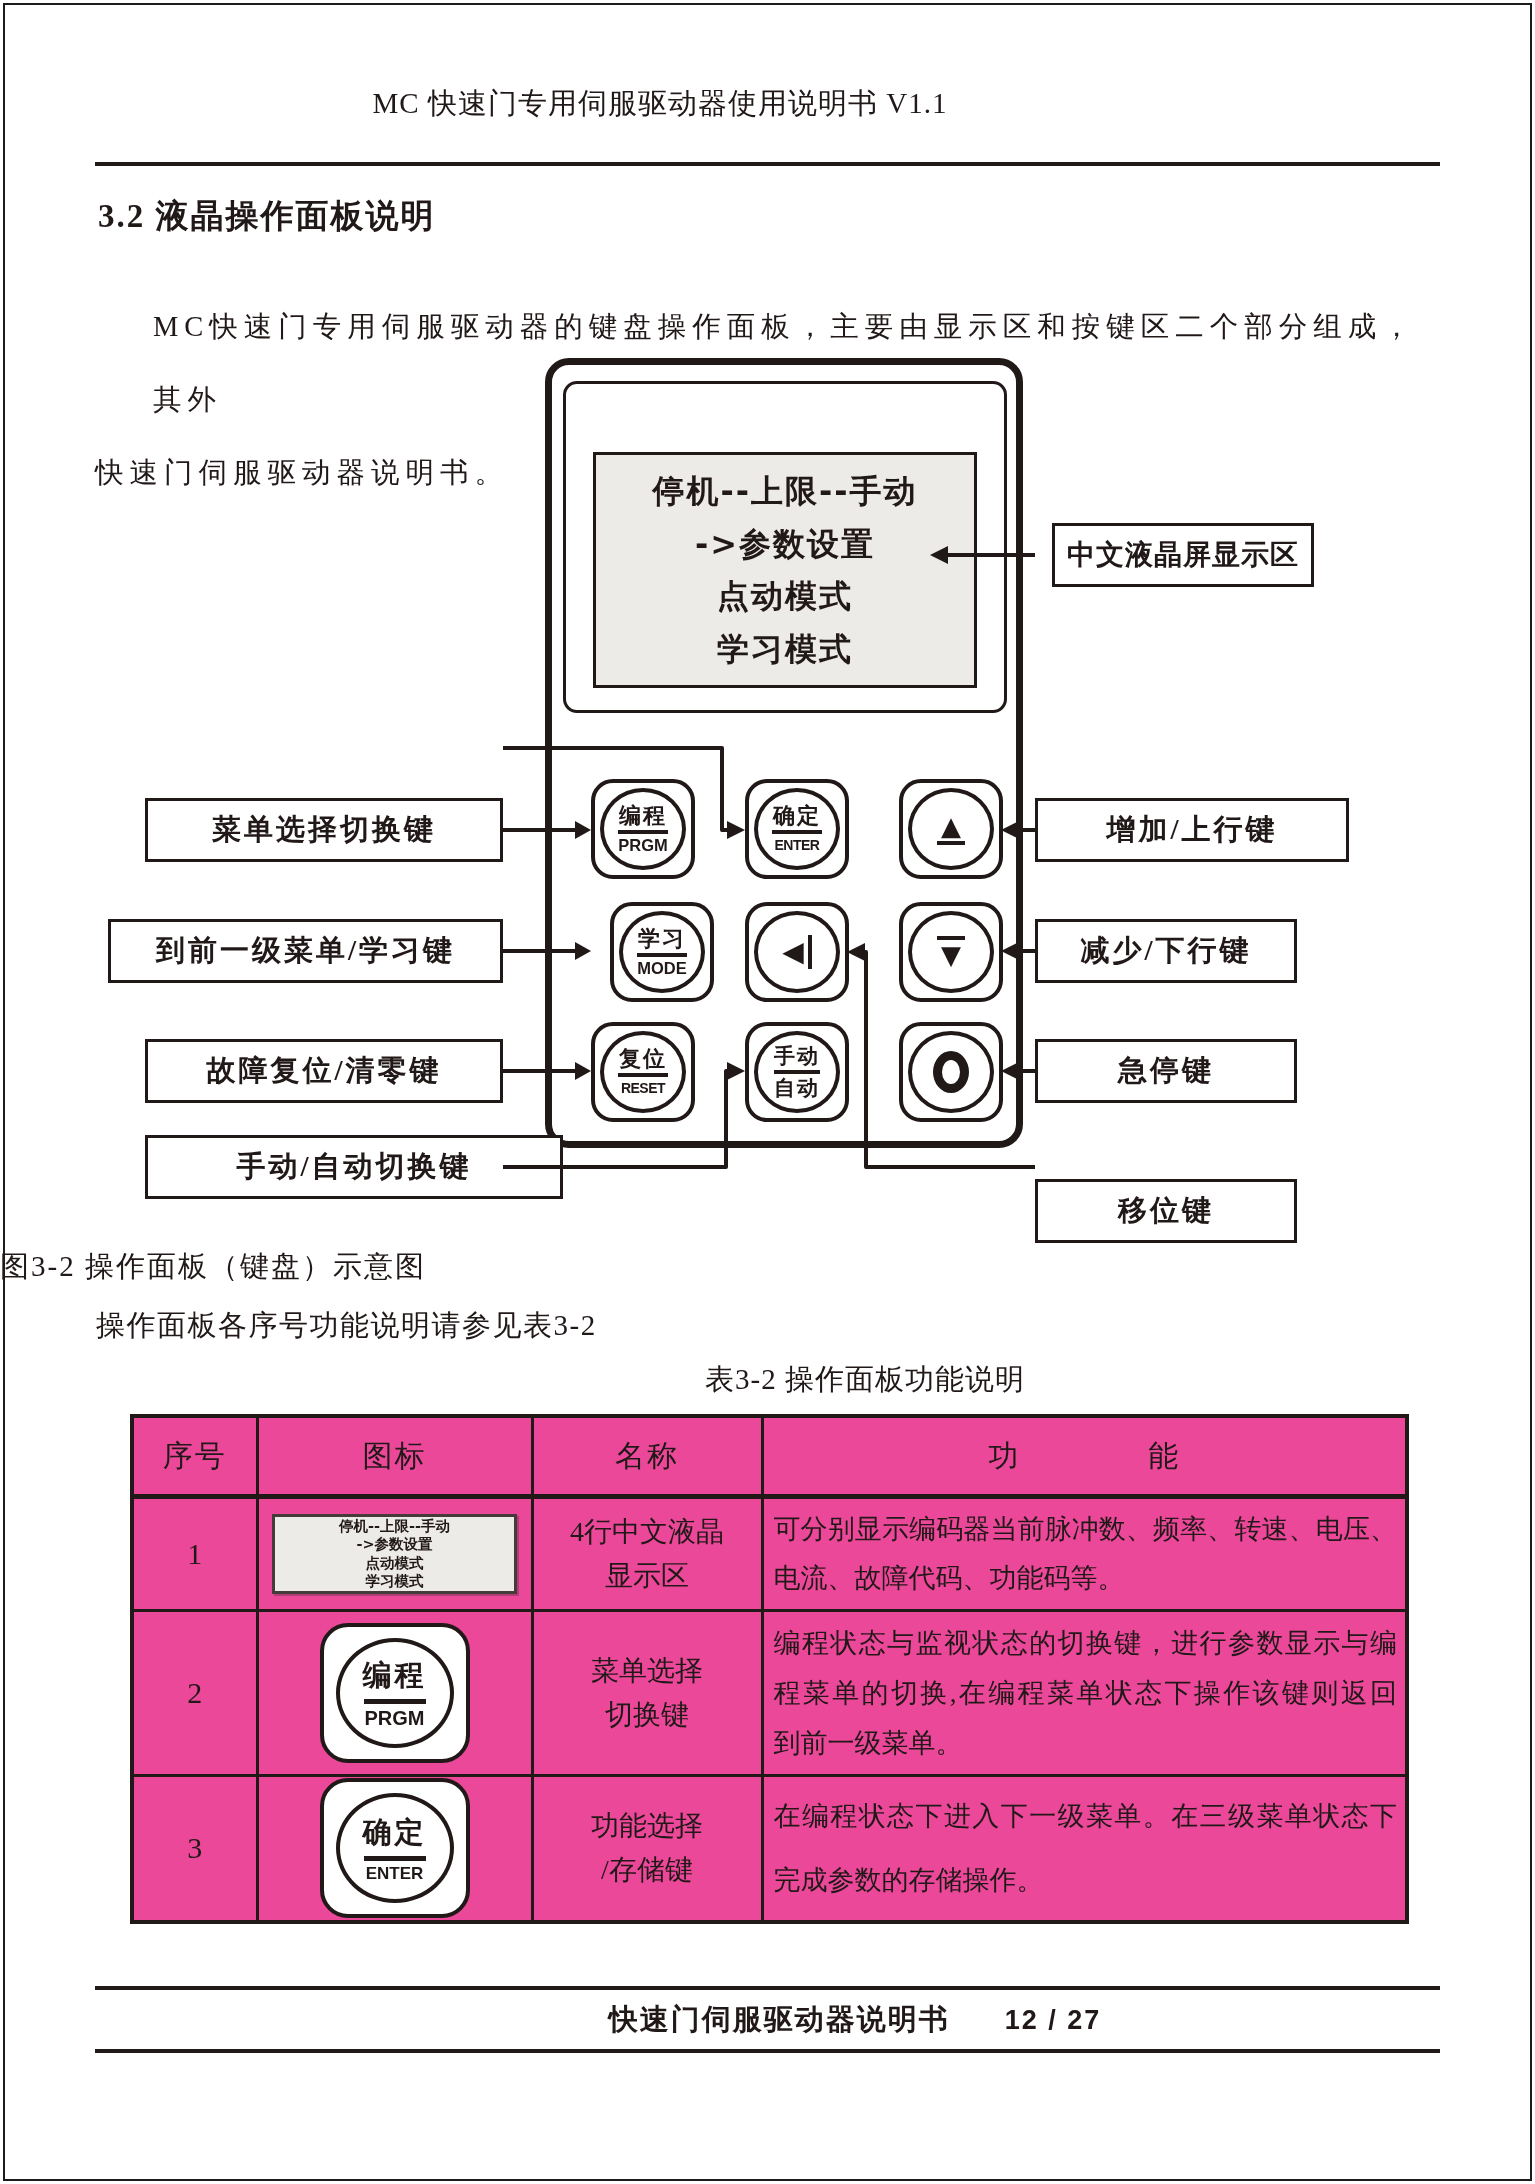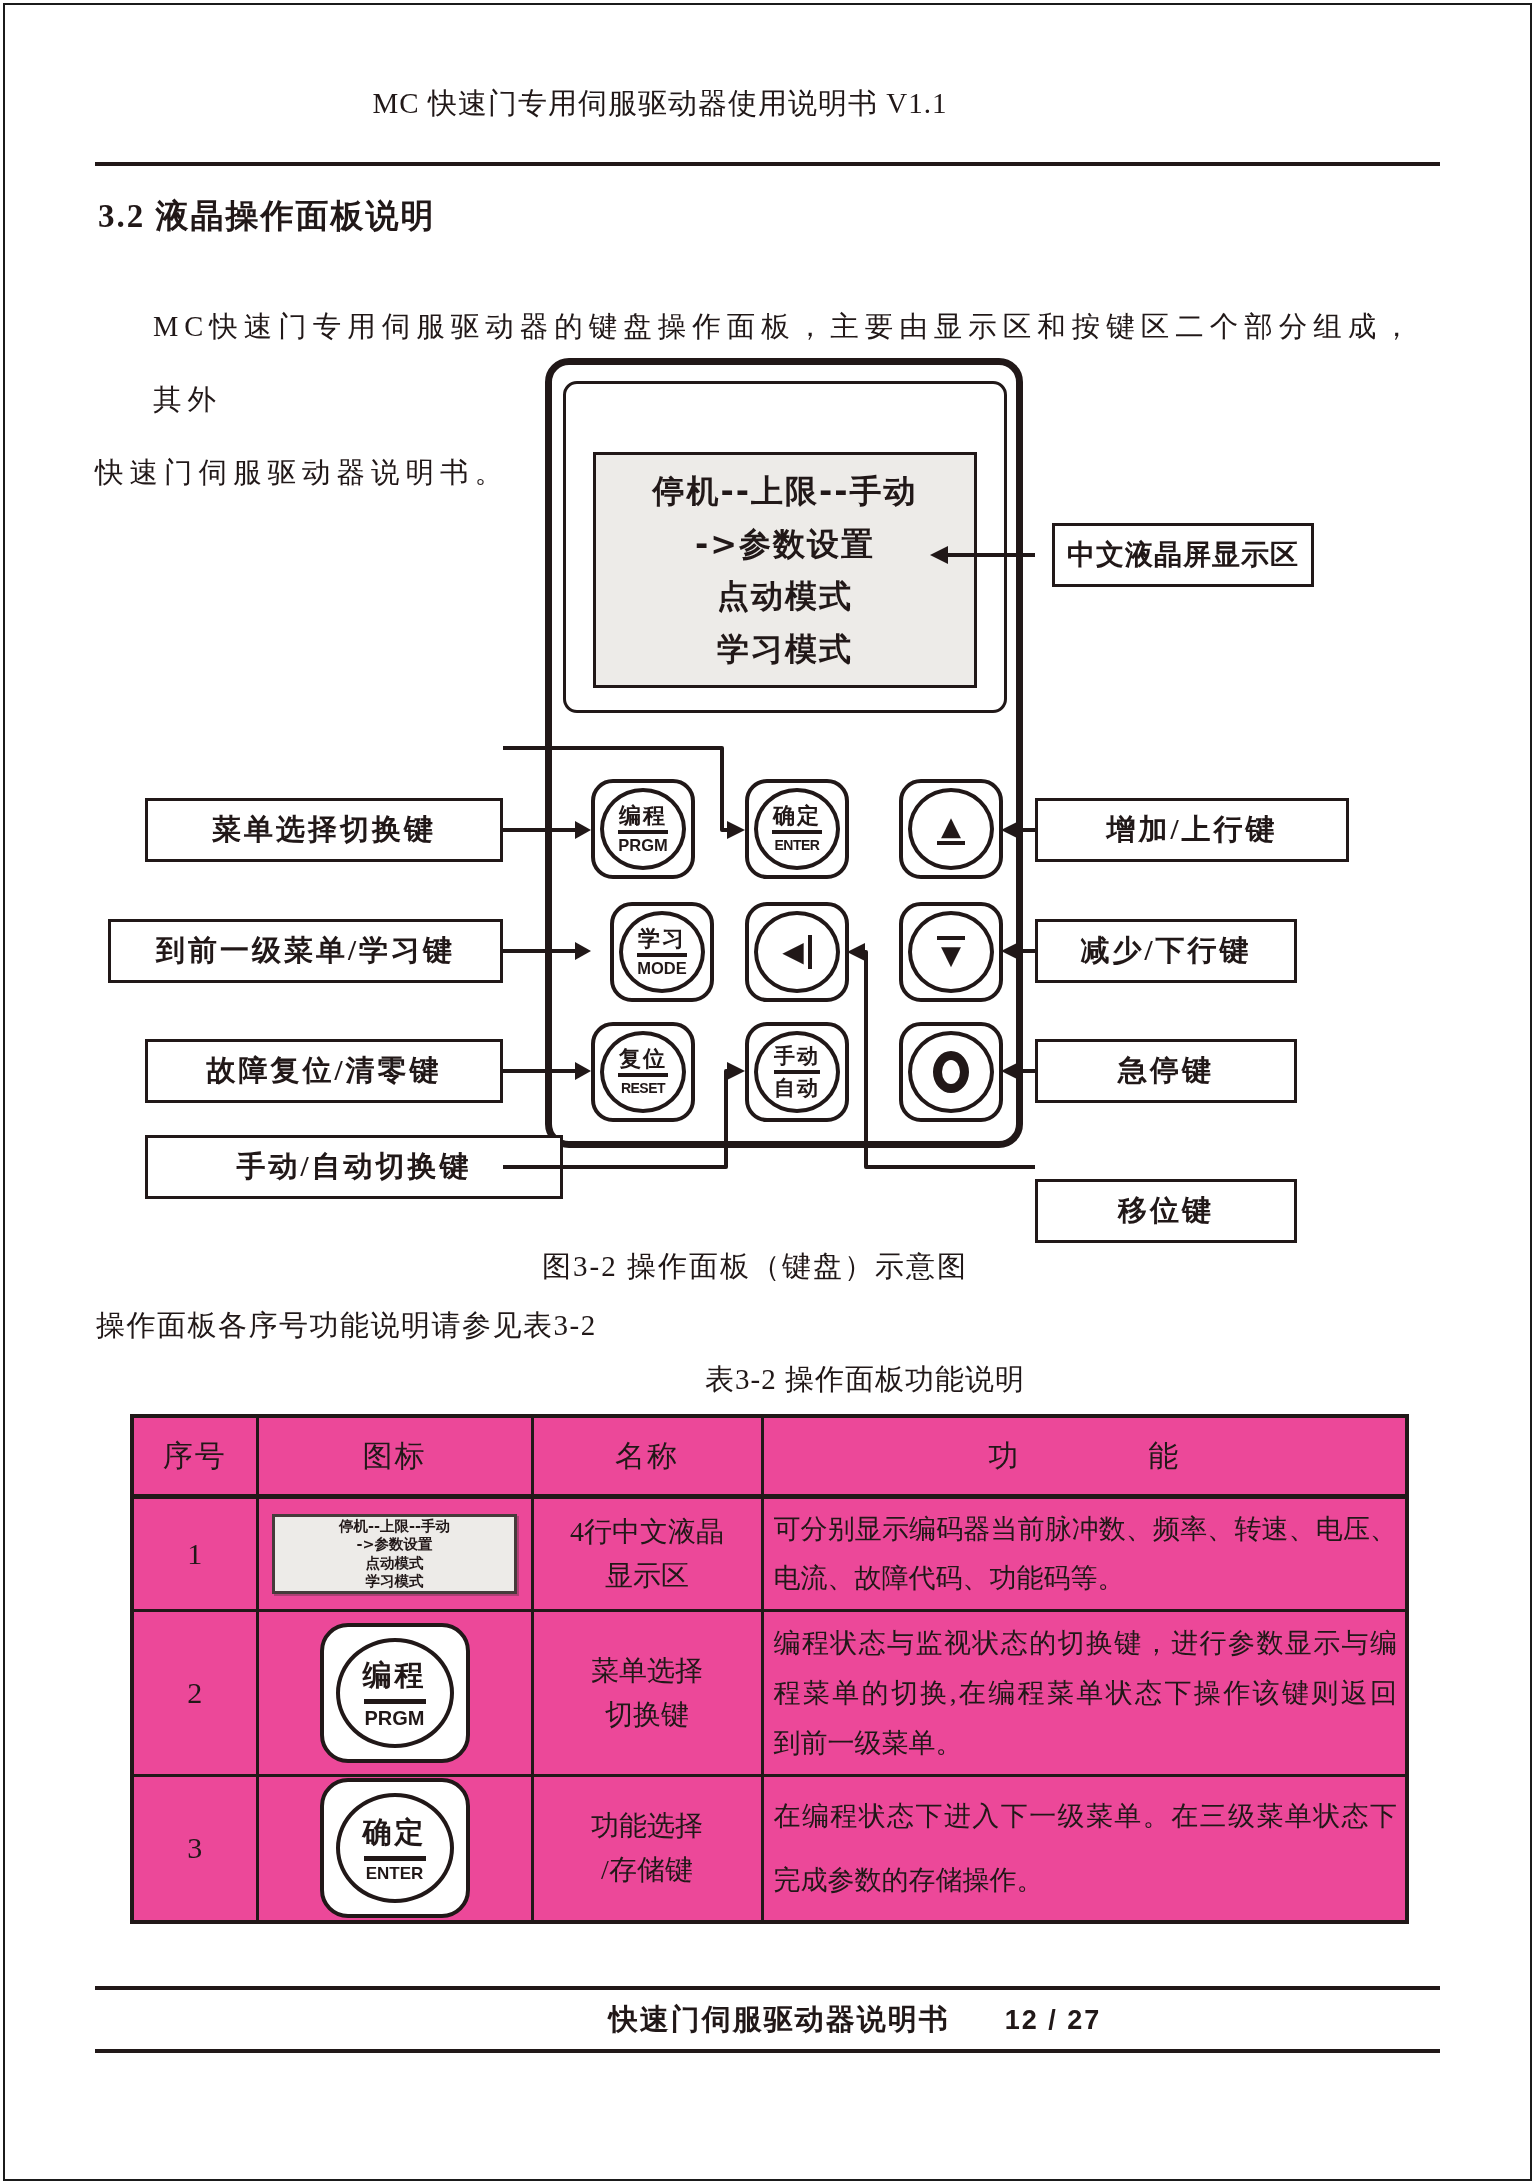--- a/index.html
+++ b/index.html
@@ -58,21 +58,21 @@
       display:flex;align-items:center;justify-content:center;
       font-size:29px;font-weight:600;letter-spacing:3px;}
   .callout.small{font-size:28px;letter-spacing:1px;}
 
   
   .wires{left:0;top:0;pointer-events:none;z-index:4;}
   .callout,.panel,.inner-frame,.lcd{z-index:2;}
   .key{z-index:3;}
 
   
-  .fig-caption{top:1247px;left:0;width:1510px;text-align:center;font-size:29px;letter-spacing:2px;}
+  .fig-caption{top:1247px;left:0;width:1510px;text-align:left;font-size:29px;letter-spacing:2px;}
   .table-intro{top:1306px;left:96px;font-size:29px;letter-spacing:1.5px;}
   .table-caption{top:1360px;left:200px;width:1330px;text-align:center;font-size:29px;letter-spacing:1px;}
 
   
   table.spec{position:absolute;left:130px;top:1414px;border-collapse:collapse;table-layout:fixed;width:1275px;background:#ec4899;}
   table.spec td,table.spec th{border:3px solid var(--ink);padding:0;vertical-align:middle;}
   table.spec{border:4px solid var(--ink);}
   table.spec thead th{border-bottom:5px solid var(--ink);font-size:30px;font-weight:normal;height:76px;letter-spacing:2px;}
   .cell-no{text-align:center;font-size:30px;}
   .cell-icon{text-align:center;}

